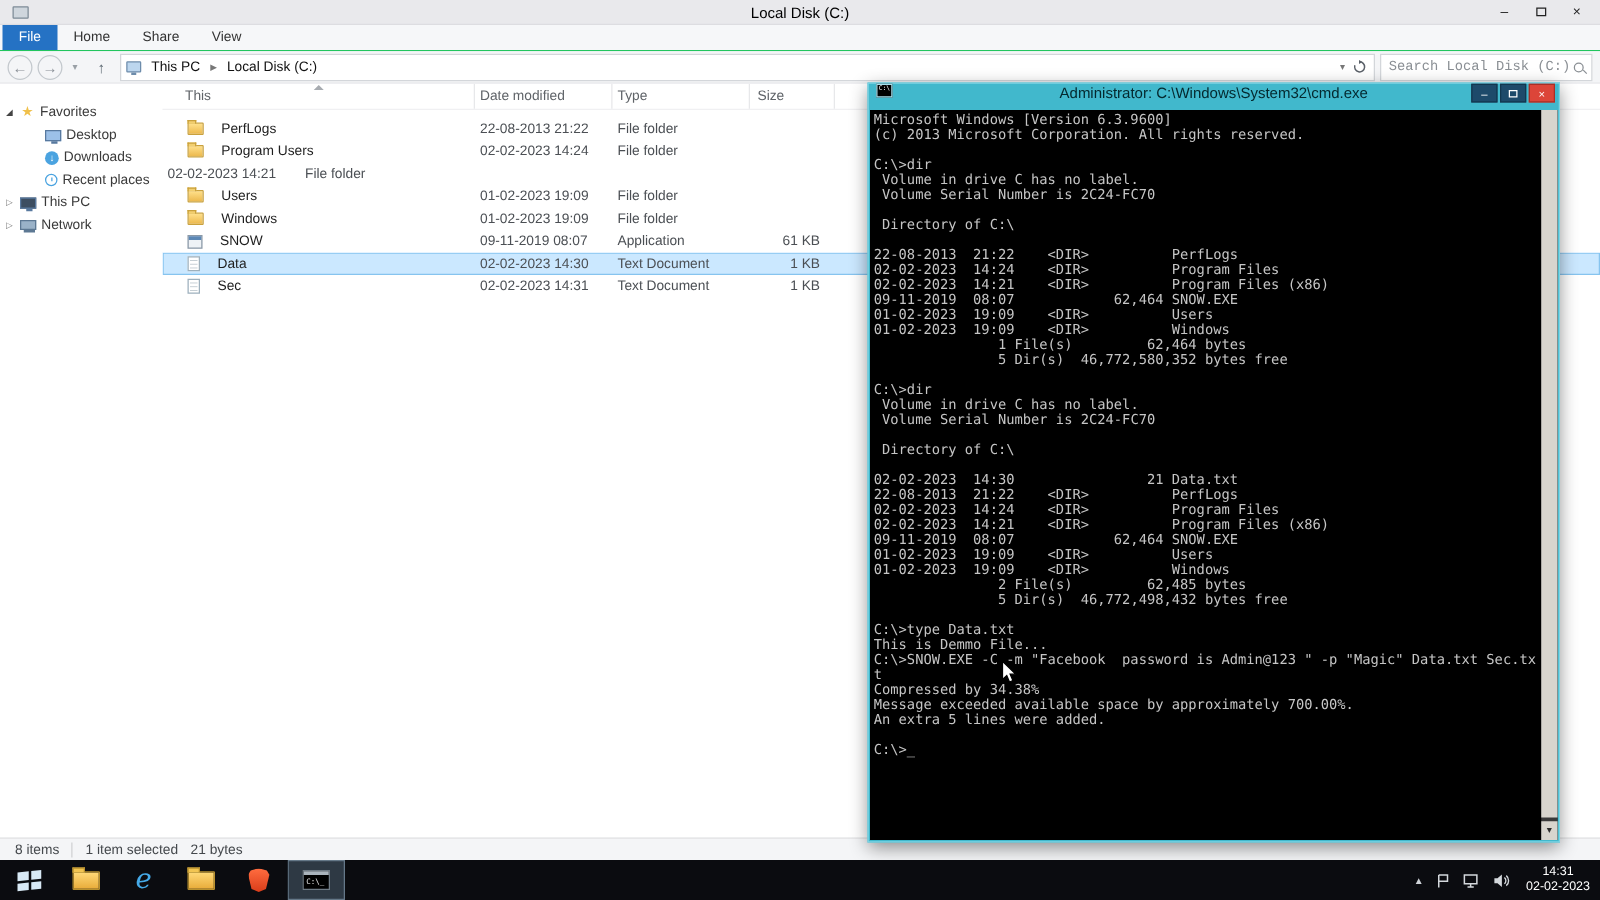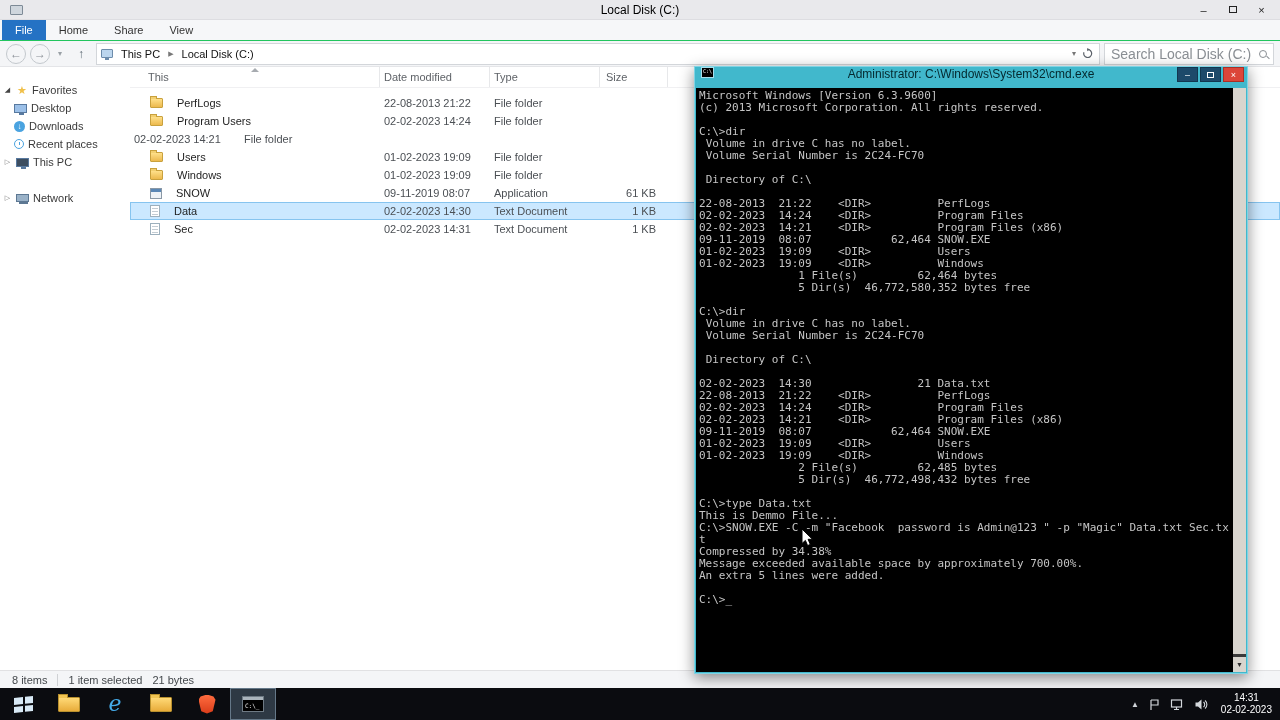--- a/index.html
+++ b/index.html
@@ -25,31 +25,31 @@
   .circle{border:1px solid #c3c8cd;border-radius:50%;width:20px;height:20px}
   .chev{width:12px;font-size:8px;color:#9aa0a6}
   .addressbox{flex:1;height:22px;background:#fff;border:1px solid #d3d6da;display:flex;align-items:center;padding:0 4px;gap:4px;position:relative}
   .crumb-icon{width:12px;height:9px;background:#bcd6ee;border:1px solid #6d8cab;border-radius:1px;position:relative}
   .crumb-icon::after{content:"";position:absolute;left:3px;bottom:-3px;width:4px;height:2px;background:#6d8cab}
   .crumb{padding:0 4px;color:#111;font-size:11px;white-space:nowrap}
   .crumb-sep{font-size:7px;color:#777}
   .addr-right{margin-left:auto;display:flex;align-items:center;gap:6px;color:#777;padding-right:2px}
   .addr-right .dd{font-size:8px}
   .searchbox{flex:0 0 170px;height:22px;background:#fff;border:1px solid #d3d6da;display:flex;align-items:center;position:relative}
-  .searchbox input{border:none;outline:none;width:100%;height:100%;font-family:Liberation Sans, sans-serif;font-size:14px;padding:0 18px 0 6px;color:#333;background:transparent}
+  .searchbox input{border:none;outline:none;width:100%;height:100%;font-family:Liberation Mono, monospace;font-size:11px;padding:0 18px 0 6px;color:#333;background:transparent}
   .searchbox input::placeholder{color:#8a8f94}
   .mag{position:absolute;right:6px;width:8px;height:8px;border:1px solid #8a8f94;border-radius:50%}
   .mag::after{content:"";position:absolute;left:6px;top:6px;width:4px;height:1px;background:#8a8f94;transform:rotate(45deg)}
 
   .mainarea{flex:1;display:flex;overflow:hidden;background:#fff}
   .sidebar{flex:0 0 130px;padding-top:14px;font-size:11px;color:#3a3a3a;overflow:hidden}
   .sb-row{height:18px;display:flex;align-items:center;gap:4px;white-space:nowrap}
   .sb-group{padding-left:3px}
-  .sb-group + .sb-group, .sb-gap{margin-top:18px}
-  .sb-child{padding-left:14px}
+  .sb-group + .sb-group, .sb-gap{}
+  .sb-child{padding-left:36px}
   .expander{width:9px;font-size:7px;color:#777;text-align:center}
   .expander.open{color:#444}
   .sb-ic{display:inline-block;position:relative}
   .ic-star{width:12px;height:12px;color:#f0c04a;font-size:11px;line-height:12px;text-align:center}
   .ic-star::before{content:"★"}
   .ic-desktop,.ic-computer{width:13px;height:9px;background:#9cc0e8;border:1px solid #58799f}
   .ic-computer{background:#3d4e61}
   .ic-desktop::after,.ic-computer::after{content:"";position:absolute;left:4px;bottom:-3px;width:5px;height:2px;background:#58799f}
   .ic-downloads{width:11px;height:11px;border-radius:50%;background:#4aa3e0;color:#fff;font-size:8px;line-height:11px;text-align:center}
   .ic-downloads::before{content:"↓"}

